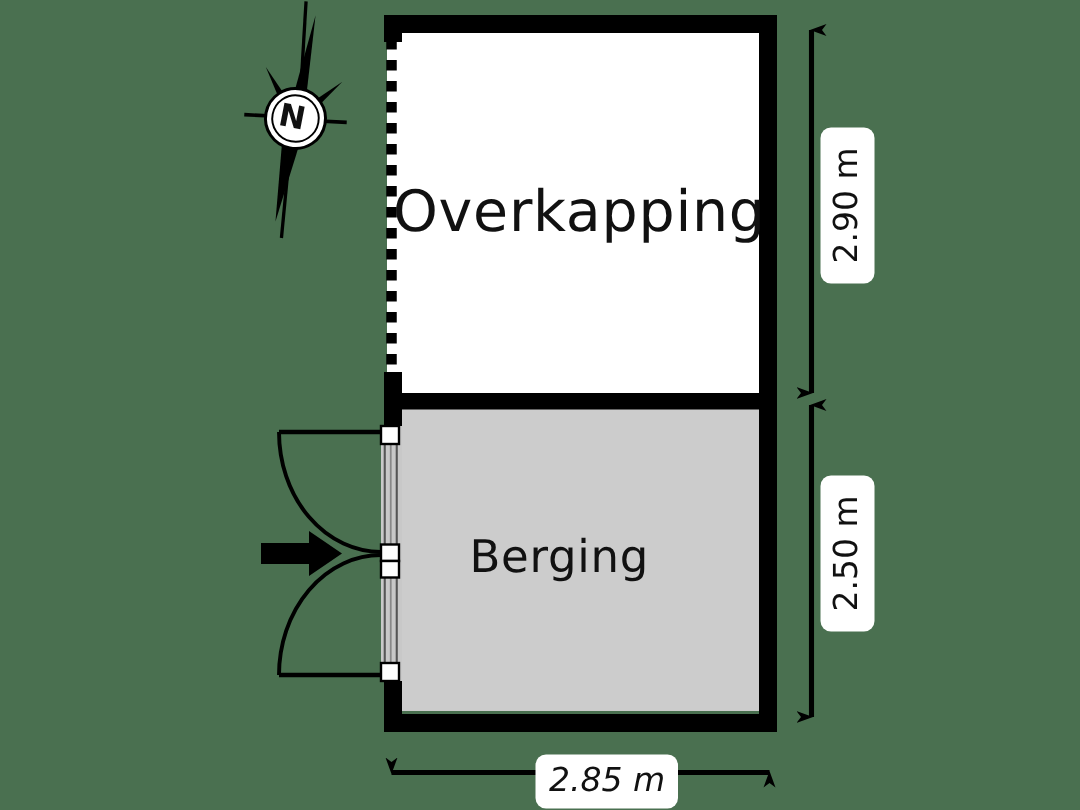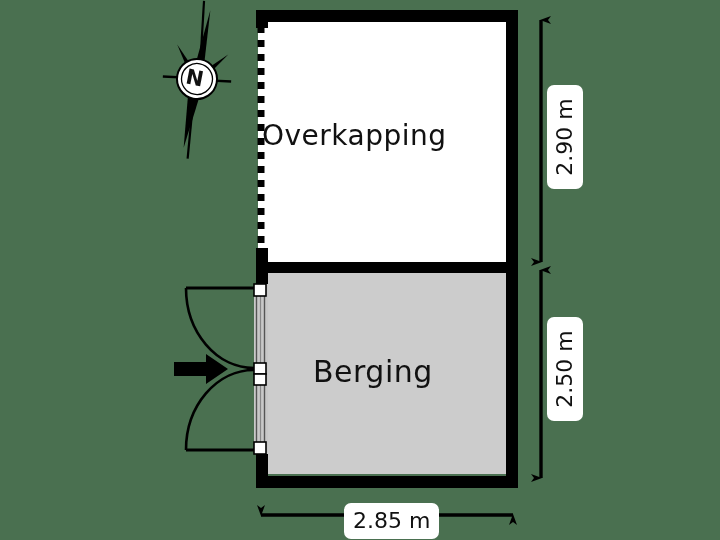--- a/index.html
+++ b/index.html
@@ -25,21 +25,21 @@
   }
   .room-label {
     position: absolute;
     color: #111111;
     font-family: "DejaVu Sans", sans-serif;
     white-space: nowrap;
   }
   #label-overkapping {
     left: 262px;
     top: 119px;
-    font-size: 28px;
+    font-size: 38px;
     letter-spacing: 0.5px;
   }
   #label-berging {
     left: 313px;
     top: 354px;
     font-size: 30px;
     letter-spacing: 0.5px;
   }
   .dim-label {
     position: absolute;
@@ -62,22 +62,23 @@
     width: 86px;
     text-align: center;
   }
   #dim-label-250 {
     left: 513px;
     top: 351px;
     width: 86px;
     text-align: center;
   }
   #dim-label-285 {
-    left: 344px;
+    left: 357px;
     top: 503px;
+    font-style: italic;
   }
   #compass-letter {
     position: absolute;
     left: 186px;
     top: 66px;
     font-size: 21px;
     font-weight: bold;
     color: #111111;
     font-family: "DejaVu Sans", sans-serif;
     transform: rotate(11deg);

